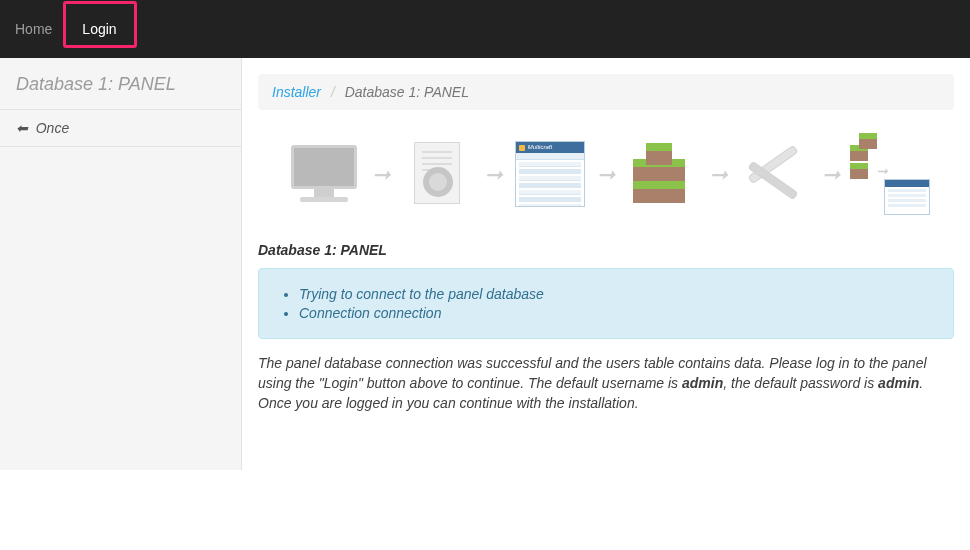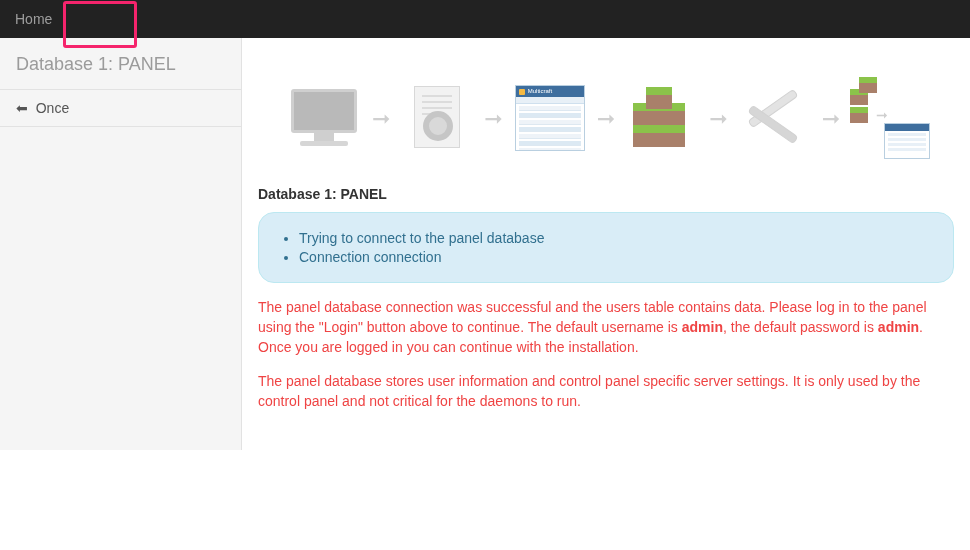--- a/index.html
+++ b/index.html
@@ -9,21 +9,21 @@
     overflow: hidden;
     background: #ffffff;
     font-family: "Liberation Sans", sans-serif;
     font-size: 14px;
     color: #333;
   }
   #app { width: 970px; height: 550px; position: relative; }
 
   
   .navbar {
-    height: 38px;
+    height: 58px;
     background: #222222;
     display: flex;
     align-items: stretch;
     position: relative;
   }
   .nav-item {
     display: flex;
     align-items: center;
     padding: 0 15px;
     color: #9d9d9d;
@@ -41,20 +41,21 @@
     height: 47px;
     border: 3px solid #f5246c;
     border-radius: 3px;
     pointer-events: none;
   }
 
   
   .body-wrap {
     display: flex;
     height: 412px;
+    font-style: italic;
   }
   .sidebar {
     width: 242px;
     background: #f5f5f5;
     border-right: 1px solid #e2e2e2;
     flex: 0 0 242px;
   }
   .sidebar-title {
     color: #9b9b9b;
     font-size: 18px;
@@ -199,57 +200,65 @@
   h3.section-title {
     font-size: 14px;
     font-weight: bold;
     margin: 14px 0 10px 0;
     color: #333;
   }
   .alert-info {
     background: #d9edf7;
     color: #31708f;
     border: 1px solid #bce8f1;
-    border-radius: 16px;
+    border-radius: 4px;
     padding: 14px 14px 14px 14px;
   }
   .alert-info ul { margin: 0; padding-left: 26px; }
   .alert-info li { margin: 3px 0; font-size: 14px; }
   p.body-text {
     font-size: 14px;
     line-height: 20px;
     margin: 14px 0;
-    color: #ef4444;
+    color: #404040;
   }
   p.body-text b { font-weight: bold; }
 </style>
 </head>
 <body>
 
 <div id="app">
 
   <div class="navbar">
     <div class="nav-item">
       <span>Home</span>
+    </div>
+    <div class="nav-item active">
+      <span>Login</span>
     </div>
     <div class="nav-highlight"></div>
   </div>
 
   <div class="body-wrap">
 
     <div class="sidebar">
       <div class="sidebar-title">Database 1: PANEL</div>
       <div class="sidebar-link">
         <span class="back-arrow">⬅</span>
         <span>Once</span>
       </div>
     </div>
 
     <div class="main">
 
+      <div class="breadcrumb">
+        <a>Installer</a>
+        <span class="sep">/</span>
+        <span>Database 1: PANEL</span>
+      </div>
 
       <div class="steps">
 
         <div class="step">
           <div class="mon-screen"></div>
           <div class="mon-stand"></div>
           <div class="mon-base"></div>
         </div>
 
         <div class="arrow">➞</div>
@@ -355,17 +364,16 @@
           <li>Trying to connect to the panel database</li>
           <li>Connection connection</li>
         </ul>
       </div>
 
       <p class="body-text">
         <span>The panel database connection was successful and the users table contains data. Please log in to the panel using the "Login" button above to continue. The default username is </span><b>admin</b><span>, the default password is </span><b>admin</b><span>. Once you are logged in you can continue with the installation.</span>
       </p>
 
 
-      <p class="body-text">The panel database stores user information and control panel specific server settings. It is only used by the control panel and not critical for the daemons to run.</p>
 
     </div>
   </div>
 </div>
 
 </body></html>

